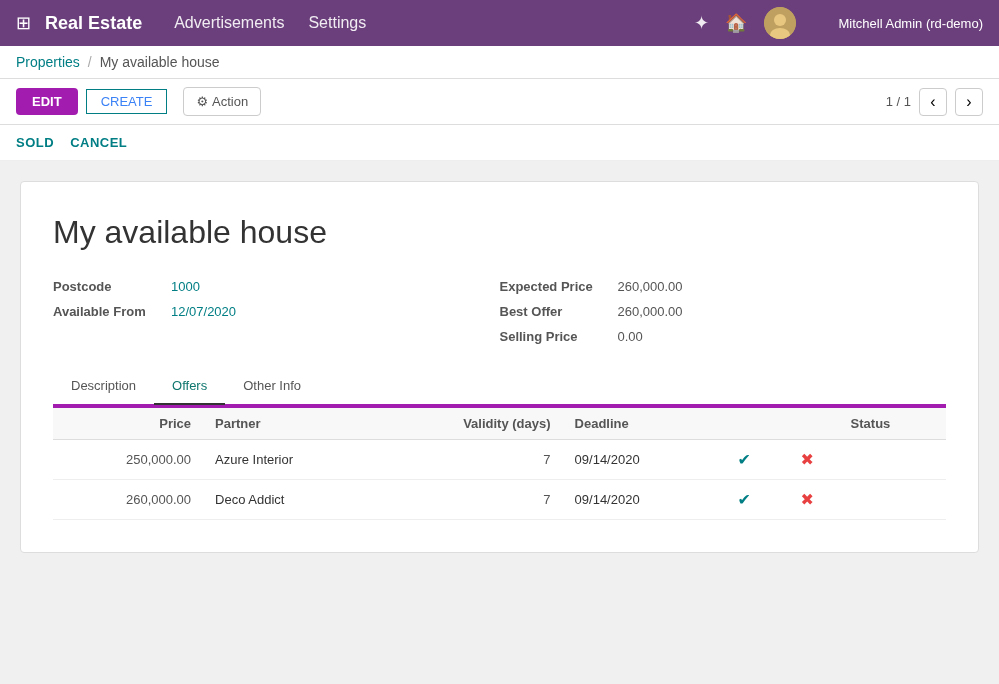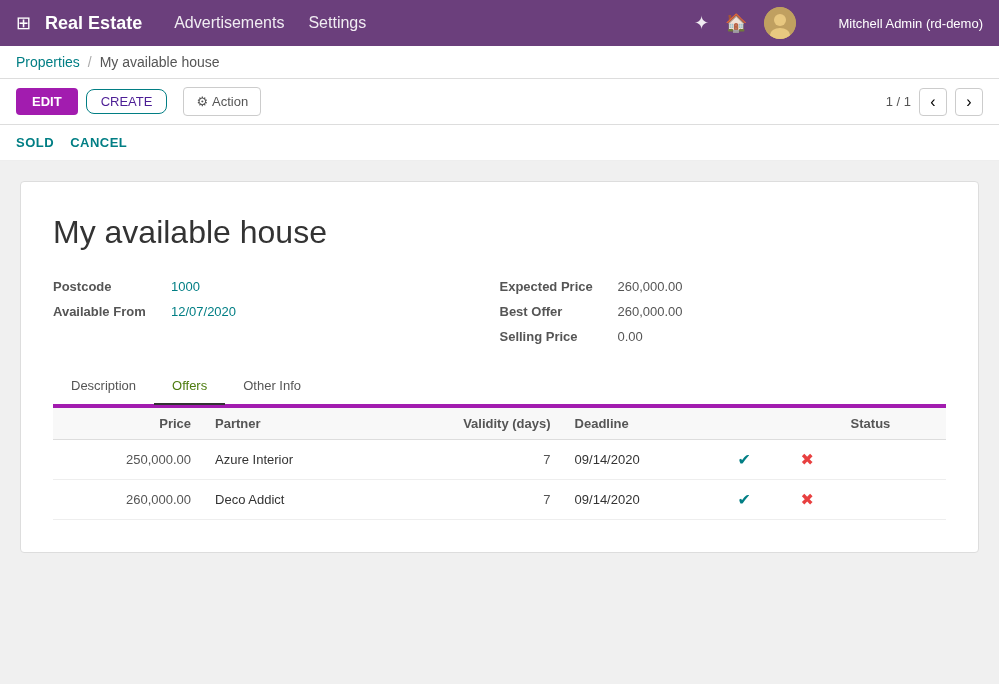--- a/index.html
+++ b/index.html
@@ -51,24 +51,24 @@
       color: white;
       border: none;
       padding: 6px 16px;
       border-radius: 4px;
       cursor: pointer;
       font-size: 13px;
       font-weight: bold;
     }
     .btn-create {
       background: white;
-      color: #4c1d95;
+      color: #3b82f6;
       border: 1px solid #017e84;
       padding: 4px 14px;
-      border-radius: 8px;
+      border-radius: 0;
       cursor: pointer;
       font-size: 13px;
     }
     .btn-action {
       background: white;
       color: #555;
       border: 1px solid #ccc;
       padding: 6px 12px;
       border-radius: 4px;
       cursor: pointer;
@@ -158,21 +158,21 @@
     }
     .tab {
       padding: 10px 18px;
       cursor: pointer;
       font-size: 13px;
       color: #555;
       border-bottom: 2px solid transparent;
       margin-bottom: -1px;
     }
     .tab.active {
-      color: #4d7c0f;
+      color: #0f766e;
       border-bottom: 2px solid #333;
     }
 
     
     .offers-table {
       width: 100%;
       border-collapse: collapse;
       margin-top: 0;
     }
     .offers-table th {

